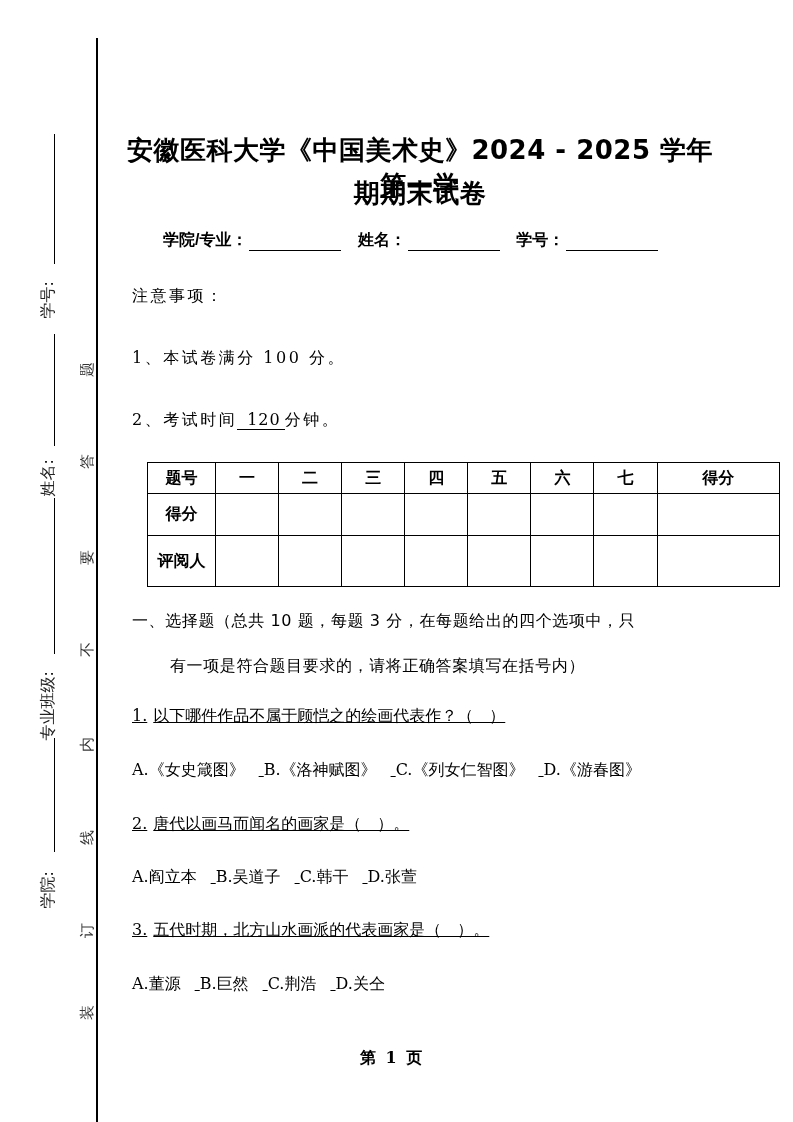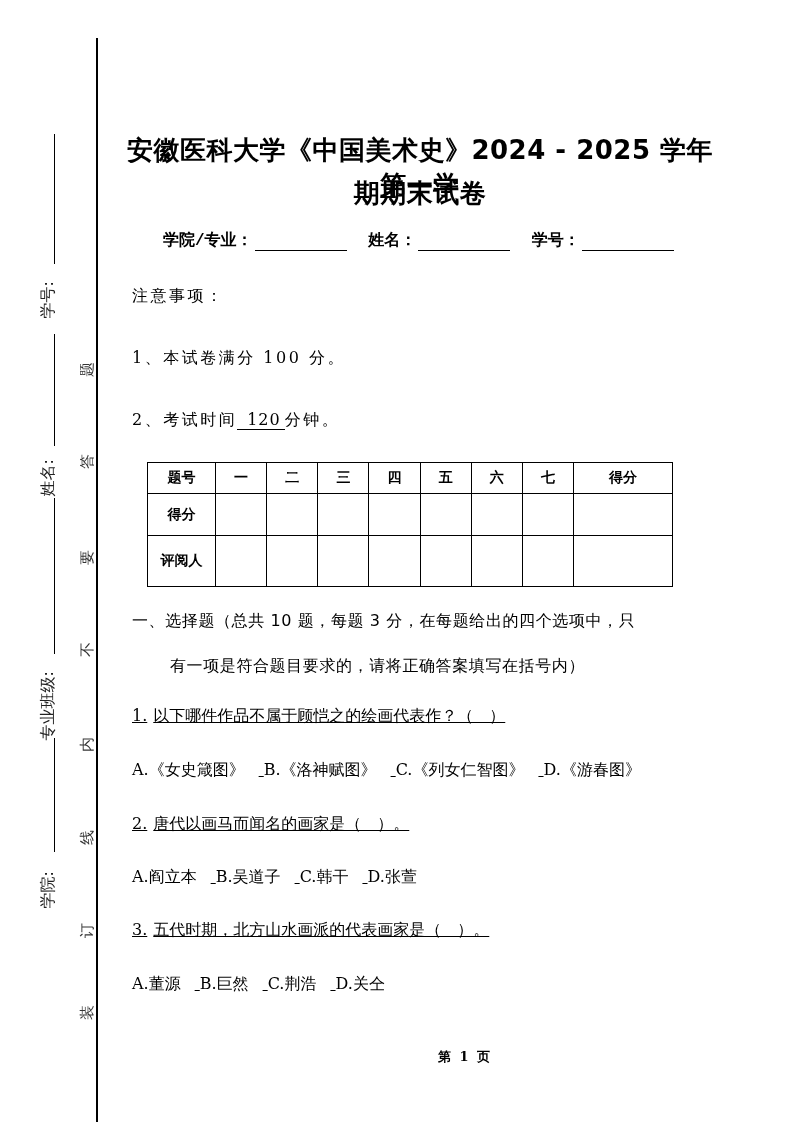--- a/index.html
+++ b/index.html
@@ -59,21 +59,21 @@
       text-align: center;
       font-family: "DejaVu Sans", "Liberation Sans", sans-serif;
       font-weight: bold;
       font-size: 26px;
       letter-spacing: 0.5px;
     }
     .info-line {
       position: absolute;
       top: 230px;
       left: 163px;
-      font-family: Liberation Mono, monospace;
+      font-family: Liberation Sans, sans-serif;
       font-weight: bold;
       font-size: 16px;
       white-space: nowrap;
     }
     .info-line .blank {
       display: inline-block;
       width: 92px;
       border-bottom: 1.3px solid #000;
       height: 18px;
       vertical-align: bottom;
@@ -94,24 +94,24 @@
       padding: 0 4px 0 10px;
       letter-spacing: 1px;
       line-height: 18px;
     }
 
     
     table.score {
       position: absolute;
       left: 147px;
       top: 462px;
-      width: 526px;
+      width: 633px;
       border-collapse: collapse;
       font-family: "DejaVu Sans", "Liberation Sans", sans-serif;
-      font-size: 14px;
+      font-size: 16px;
       font-weight: bold;
     }
     table.score td {
       border: 1.3px solid #000;
       text-align: center;
       padding: 0;
     }
     table.score tr.h td { height: 30px; }
     table.score tr.r1 td { height: 41px; }
     table.score tr.r2 td { height: 50px; }
@@ -142,24 +142,24 @@
       font-family: "DejaVu Sans", "Liberation Sans", sans-serif;
       font-size: 16px;
       white-space: nowrap;
       letter-spacing: 0.6px;
     }
     .footer {
       position: absolute;
       top: 1048px;
       left: 360px;
       width: 130px;
-      text-align: right;
-      font-family: "DejaVu Serif", "Liberation Serif", serif;
-      font-weight: bold;
-      font-size: 13px;
+      text-align: left;
+      font-family: "DejaVu Serif", "Liberation Serif", serif;
+      font-weight: bold;
+      font-size: 16px;
       word-spacing: 4px;
     }
   </style>
 </head>
 <body>
 
 <div class="bind-line"></div>
 
 <div class="field-line" style="top:134px;height:130px;"></div>
 <div class="vtext" style="left:28px;top:288px;width:40px;">学号:</div>

